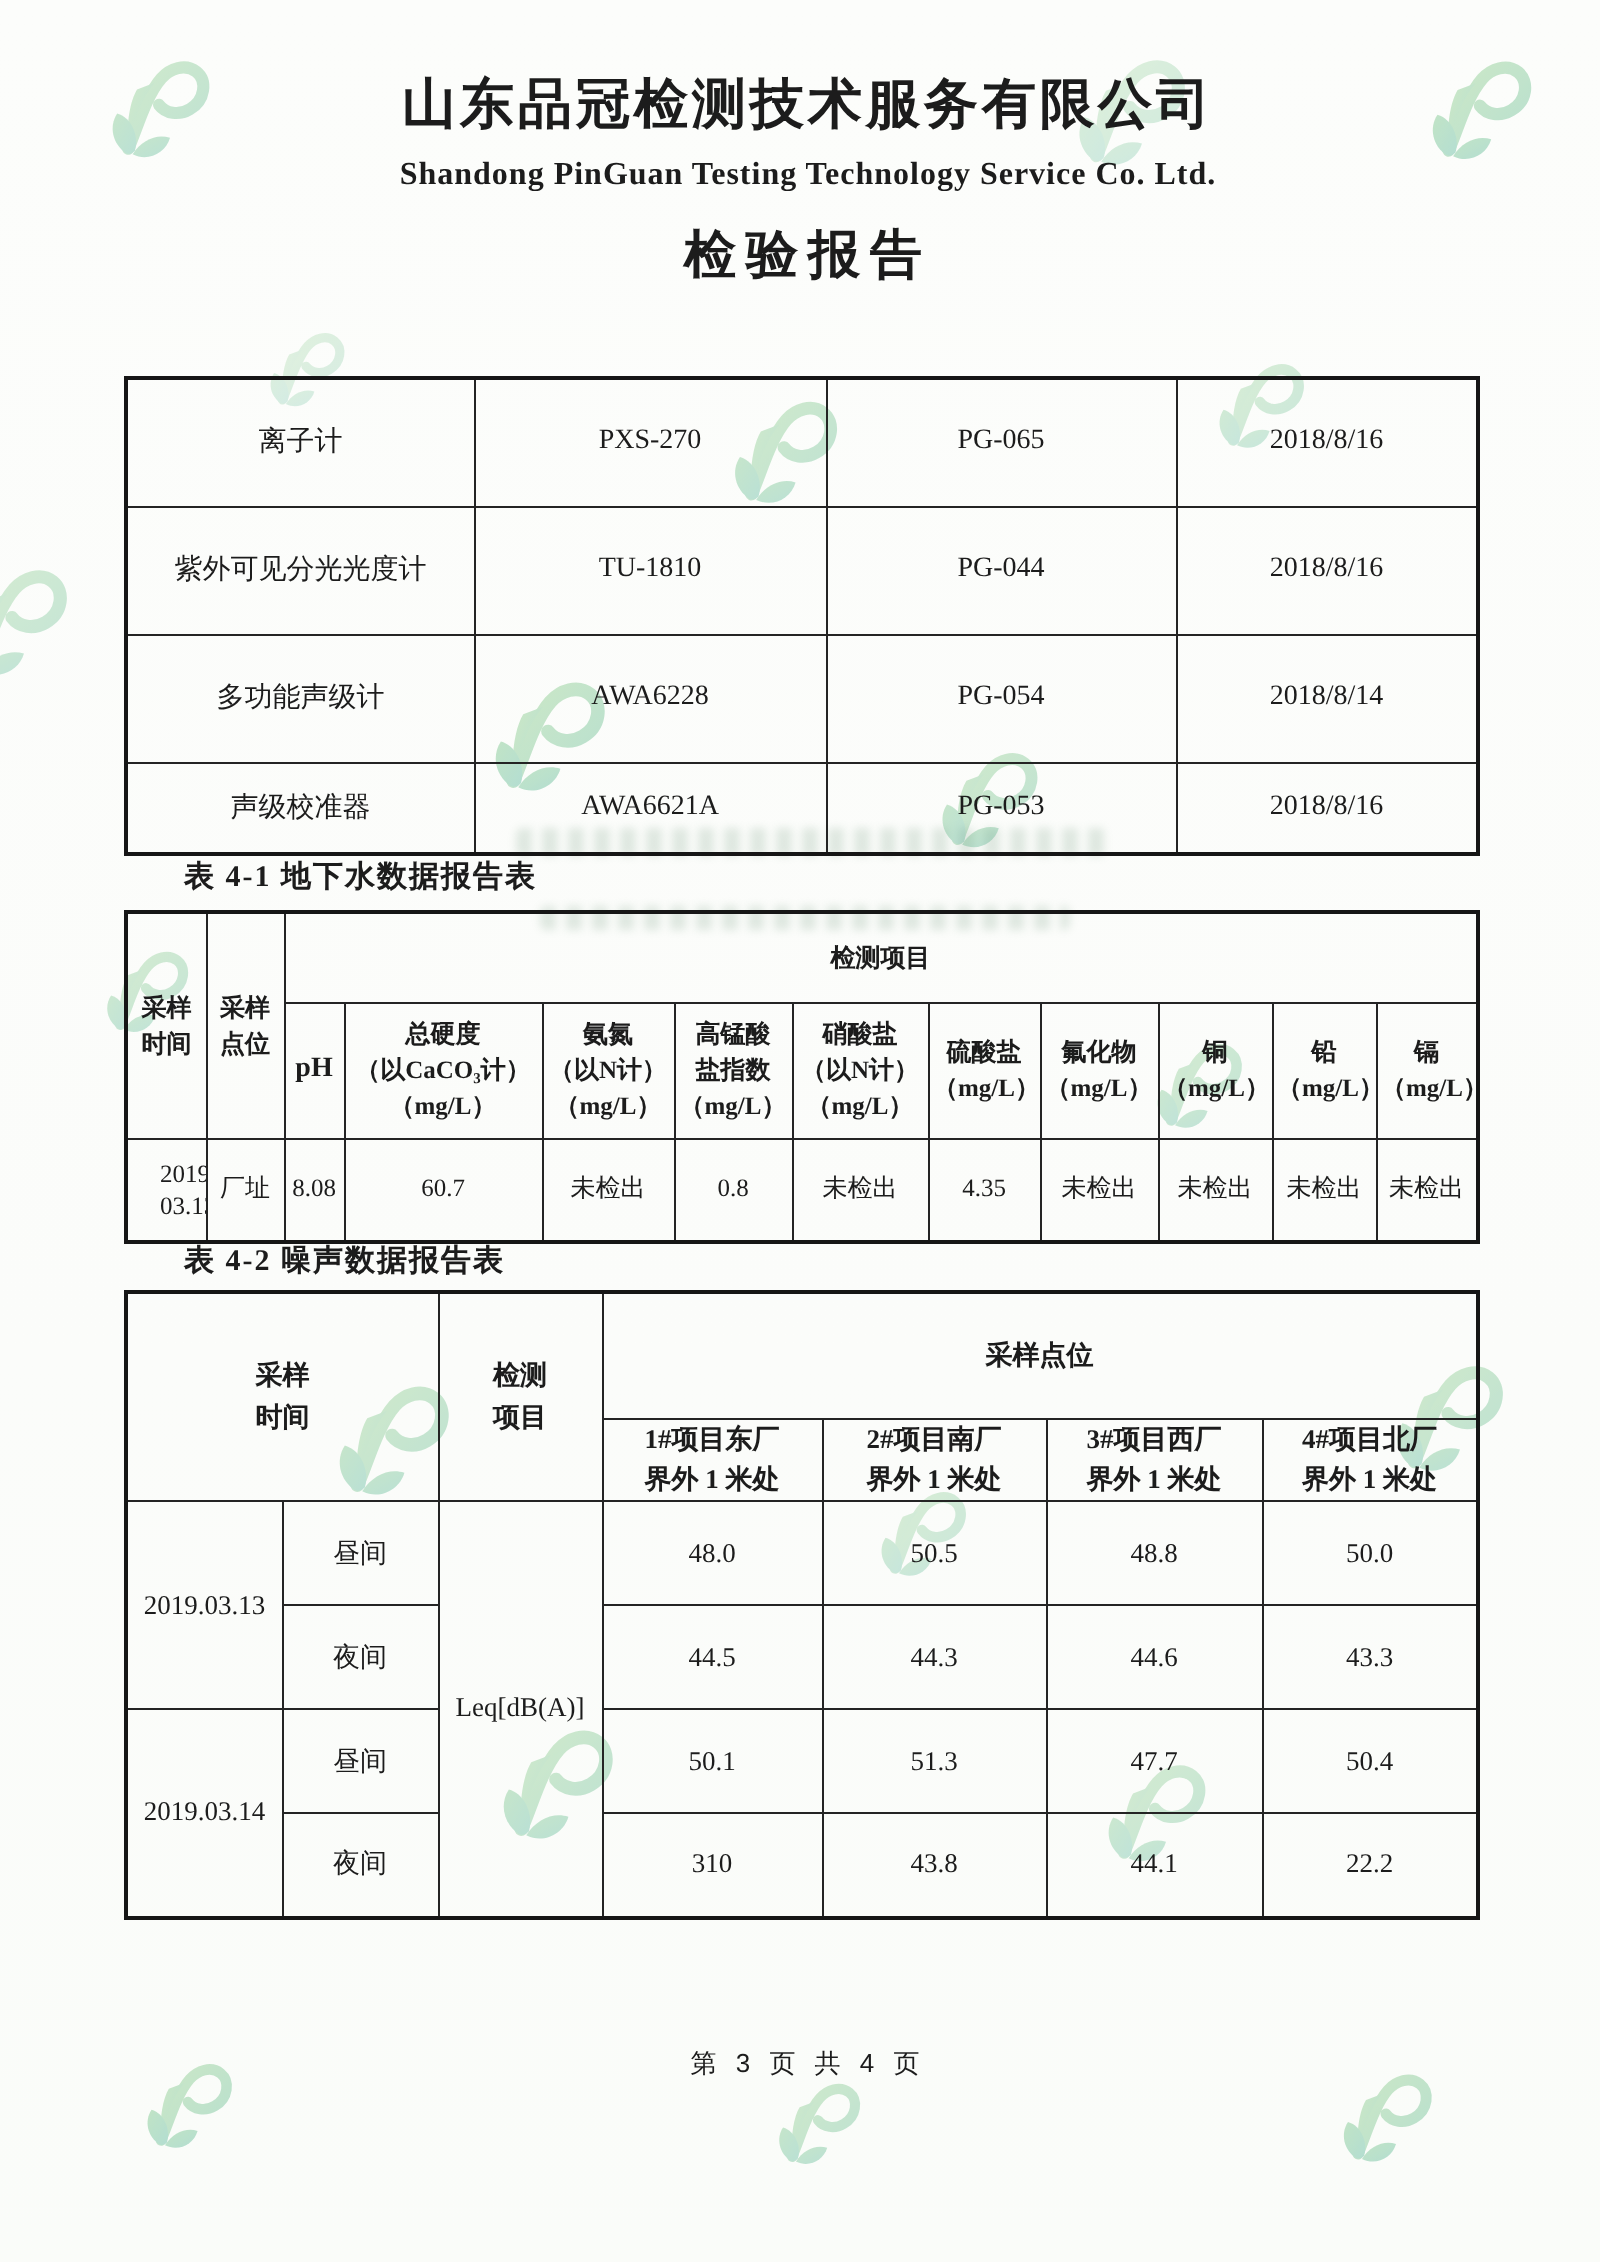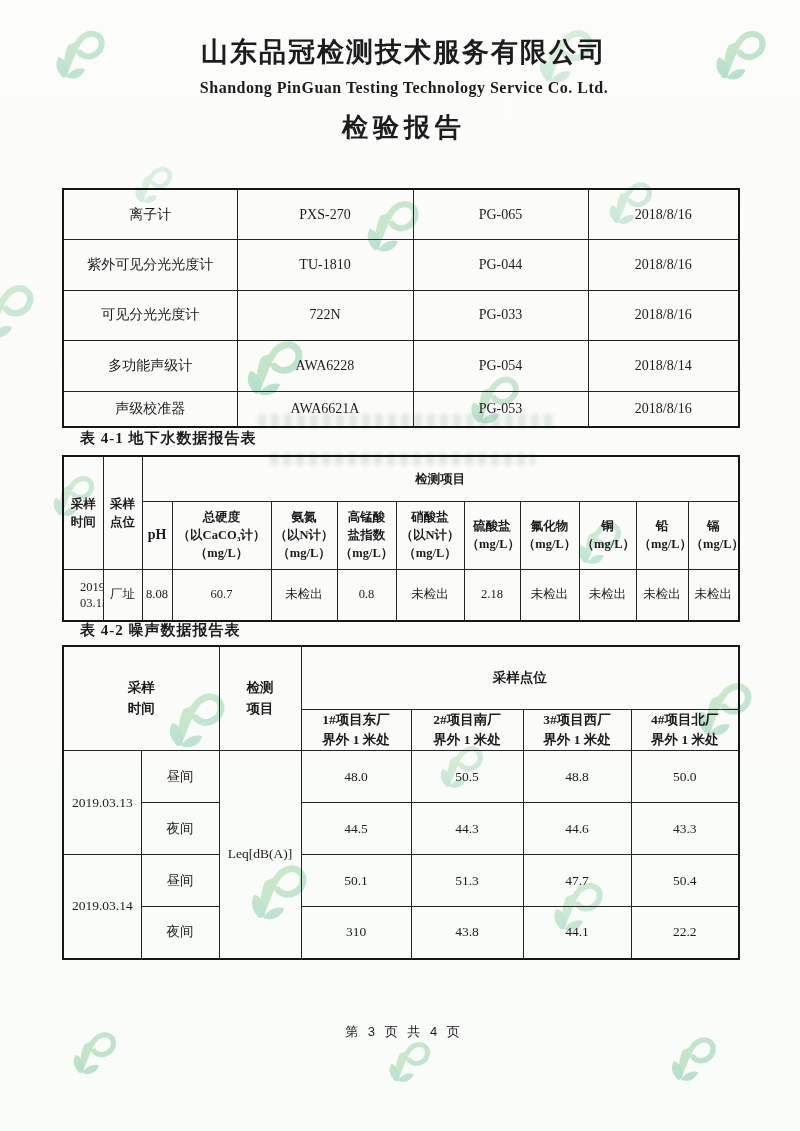--- a/index.html
+++ b/index.html
@@ -25,21 +25,21 @@
   }
   .tbl { position:absolute; z-index:1; border:2px solid #161616; }
 
   .t1 { left:62px; top:188px; width:676px; height:240px; font-size:14px; }
   .t41 { left:62px; top:455px; width:676px; height:165px; font-size:12.5px; }
   .t41 .hd { font-weight:bold; line-height:1.45; }
   .t41 .ph { font-size:14px; }
   .t42 { left:62px; top:645px; width:676px; height:311px; font-size:13.5px; }
   .t42 .hd { font-weight:bold; line-height:1.5; }
 
-  .cap { left:80px; font-size:15px; font-weight:bold; letter-spacing:1px; z-index:1; }
+  .cap { left:92px; font-size:15px; font-weight:bold; letter-spacing:1px; z-index:1; }
   .cap1 { top:429px; }
   .cap2 { top:621px; }
 
   .footer { top:1023px; font-size:13px; letter-spacing:3px; z-index:1;
             font-family:"Liberation Sans","DejaVu Sans",sans-serif; }
 
   .wm { position:absolute; z-index:0; pointer-events:none; }
 
   .bleed {
     position:absolute; z-index:0; border-radius:3px; opacity:.33;
@@ -148,26 +148,20 @@
         <tr style="height:48px">
       <td>离子计</td>
       <td>PXS-270</td>
       <td>PG-065</td>
       <td>2018/8/16</td>
     </tr>
     <tr style="height:48px">
       <td>紫外可见分光光度计</td>
       <td>TU-1810</td>
       <td>PG-044</td>
-      <td>2018/8/16</td>
-    </tr>
-    <tr style="height:48px">
-      <td>可见分光光度计</td>
-      <td>722N</td>
-      <td>PG-033</td>
       <td>2018/8/16</td>
     </tr>
     <tr style="height:48px">
       <td>多功能声级计</td>
       <td>AWA6228</td>
       <td>PG-054</td>
       <td>2018/8/14</td>
     </tr>
     <tr style="height:34px">
       <td>声级校准器</td>
@@ -230,21 +224,21 @@
     </tr>
     <tr style="height:52px">
       <td class="lh13">2019.
 03.13</td>
       <td>厂址</td>
       <td>8.08</td>
       <td>60.7</td>
       <td>未检出</td>
       <td>0.8</td>
       <td>未检出</td>
-      <td>2.18</td>
+      <td>4.35</td>
       <td>未检出</td>
       <td>未检出</td>
       <td>未检出</td>
       <td>未检出</td>
     </tr>
   </tbody>
     </table>
 
   <div class="abs cap cap2">表 4-2 噪声数据报告表</div>
 

